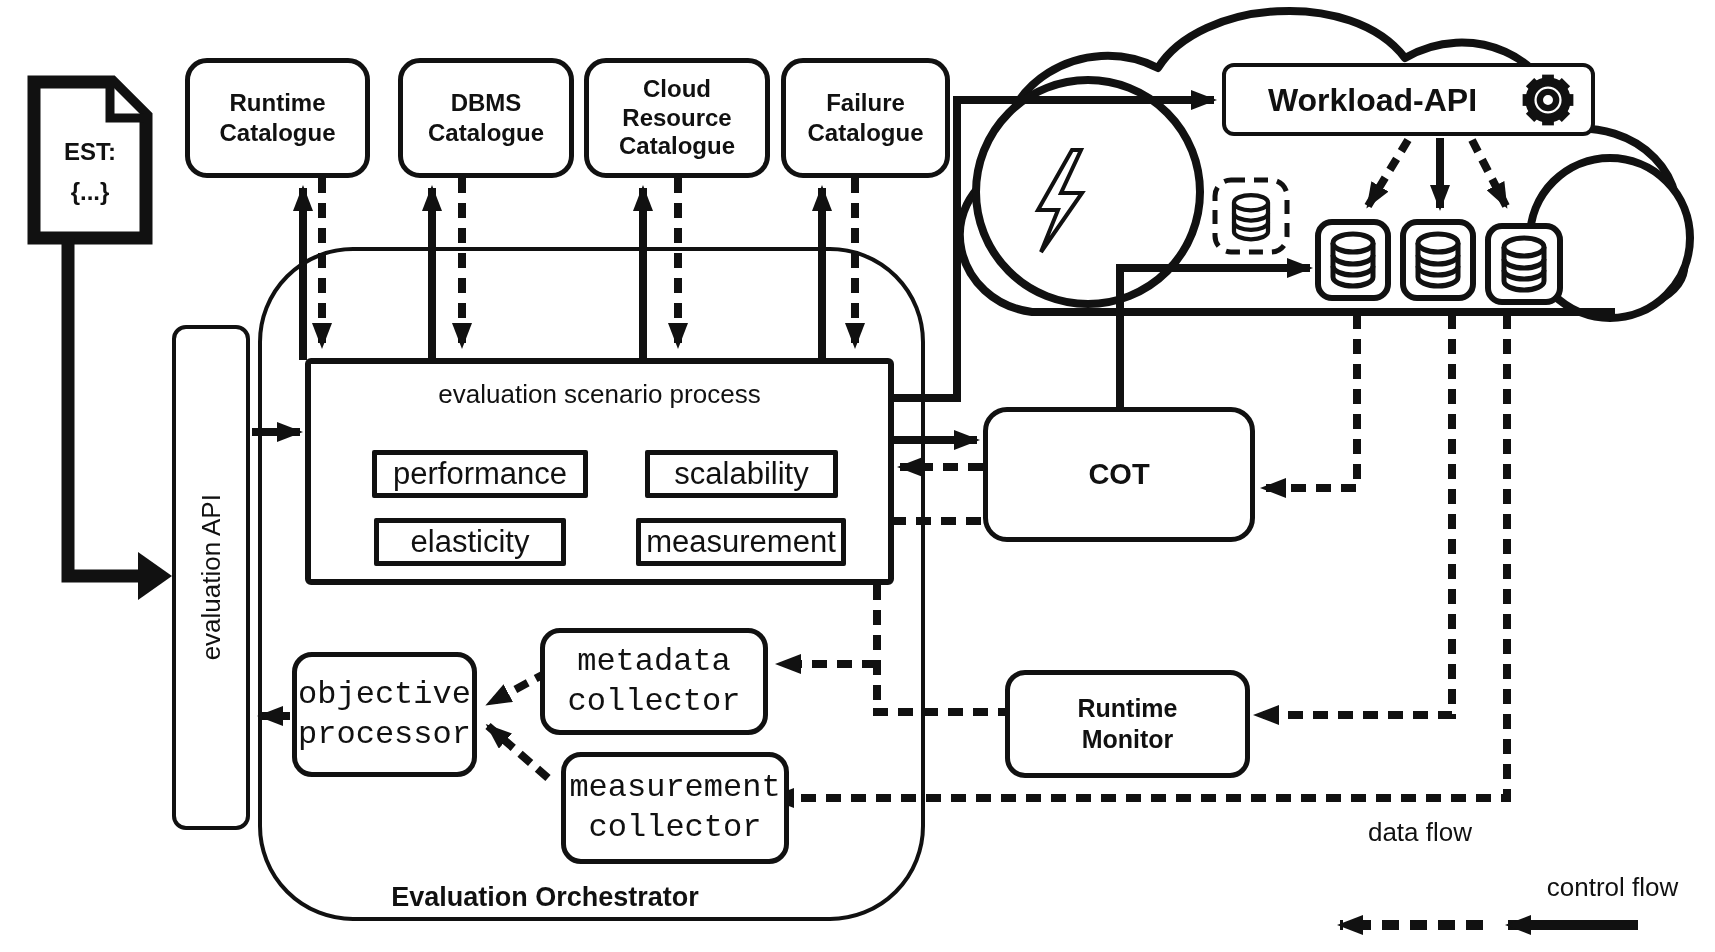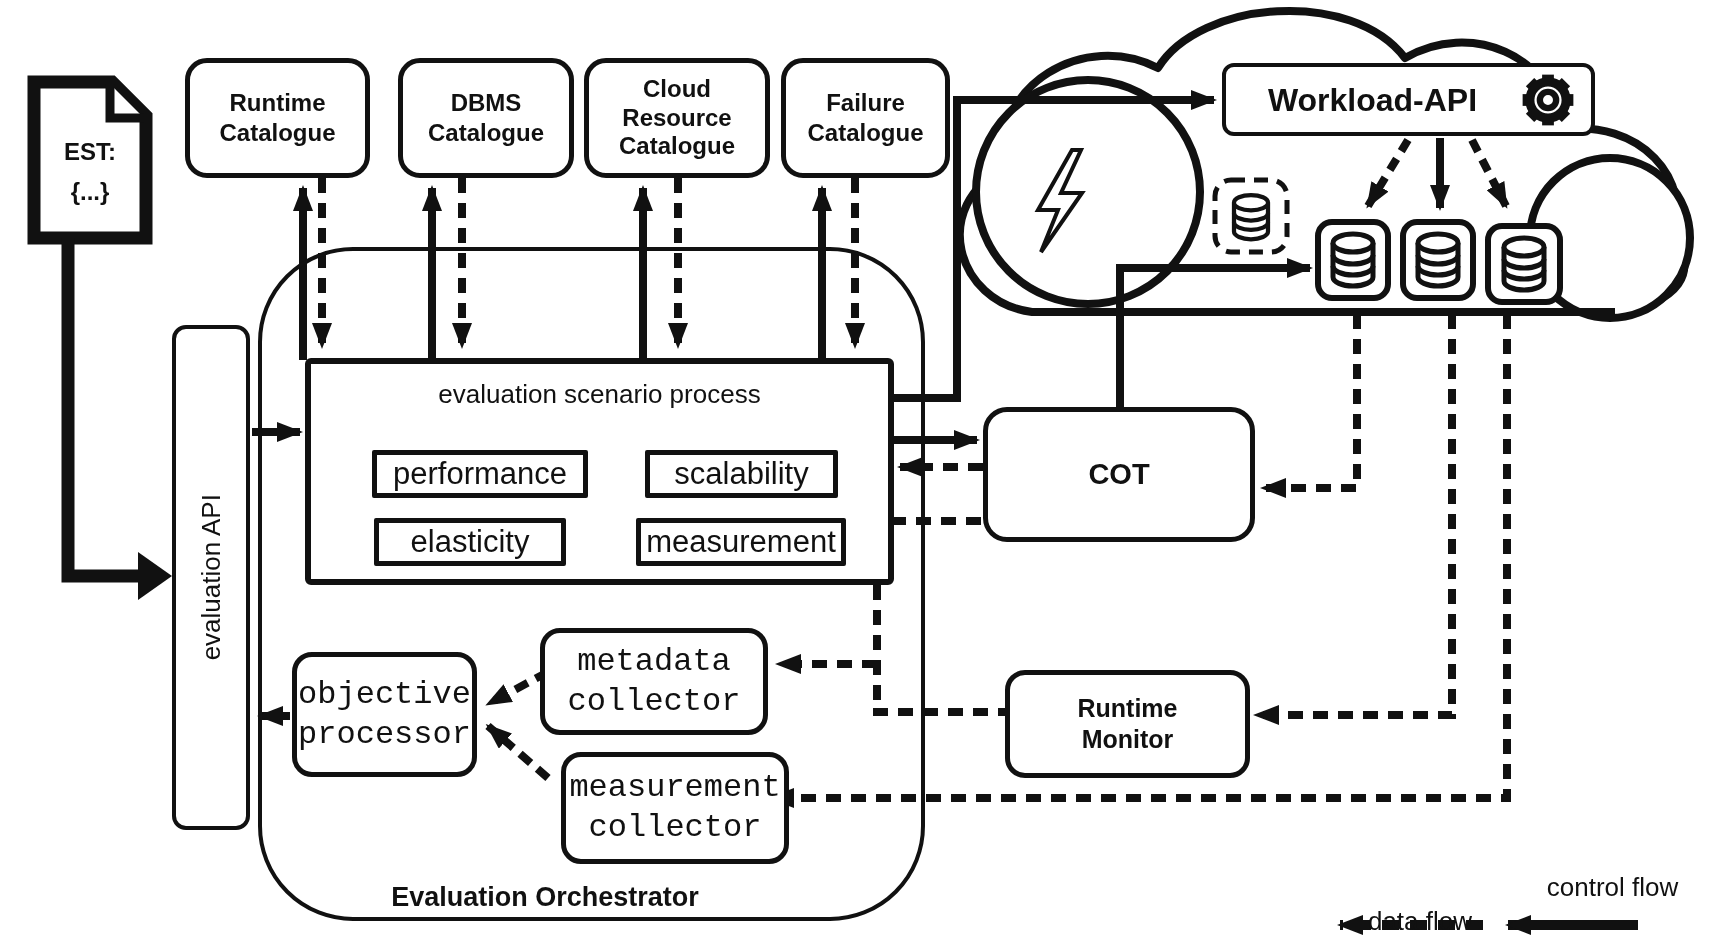--- a/index.html
+++ b/index.html
@@ -216,16 +216,16 @@
             <line x1="41.9" y1="41.9" x2="51.8" y2="51.8"></line>
         <line x1="12.2" y1="51.8" x2="22.1" y2="41.9"></line>
             <line x1="41.9" y1="22.1" x2="51.8" y2="12.2"></line>
       </g>
       <circle cx="32" cy="32" r="20" fill="#fff" stroke-width="10"></circle>
       <circle cx="32" cy="32" r="9" fill="#fff" stroke-width="7"></circle>
     </g>
   </svg>
 </div>
 
-<div class="legend-label" style="left:1335px;top:906px;width:170px;">data flow</div>
+<div class="legend-label" style="left:1335px;top:817px;width:170px;">data flow</div>
 <div class="legend-label" style="left:1515px;top:872px;width:195px;">control flow</div>
 
 </div>
 
 </body></html>

